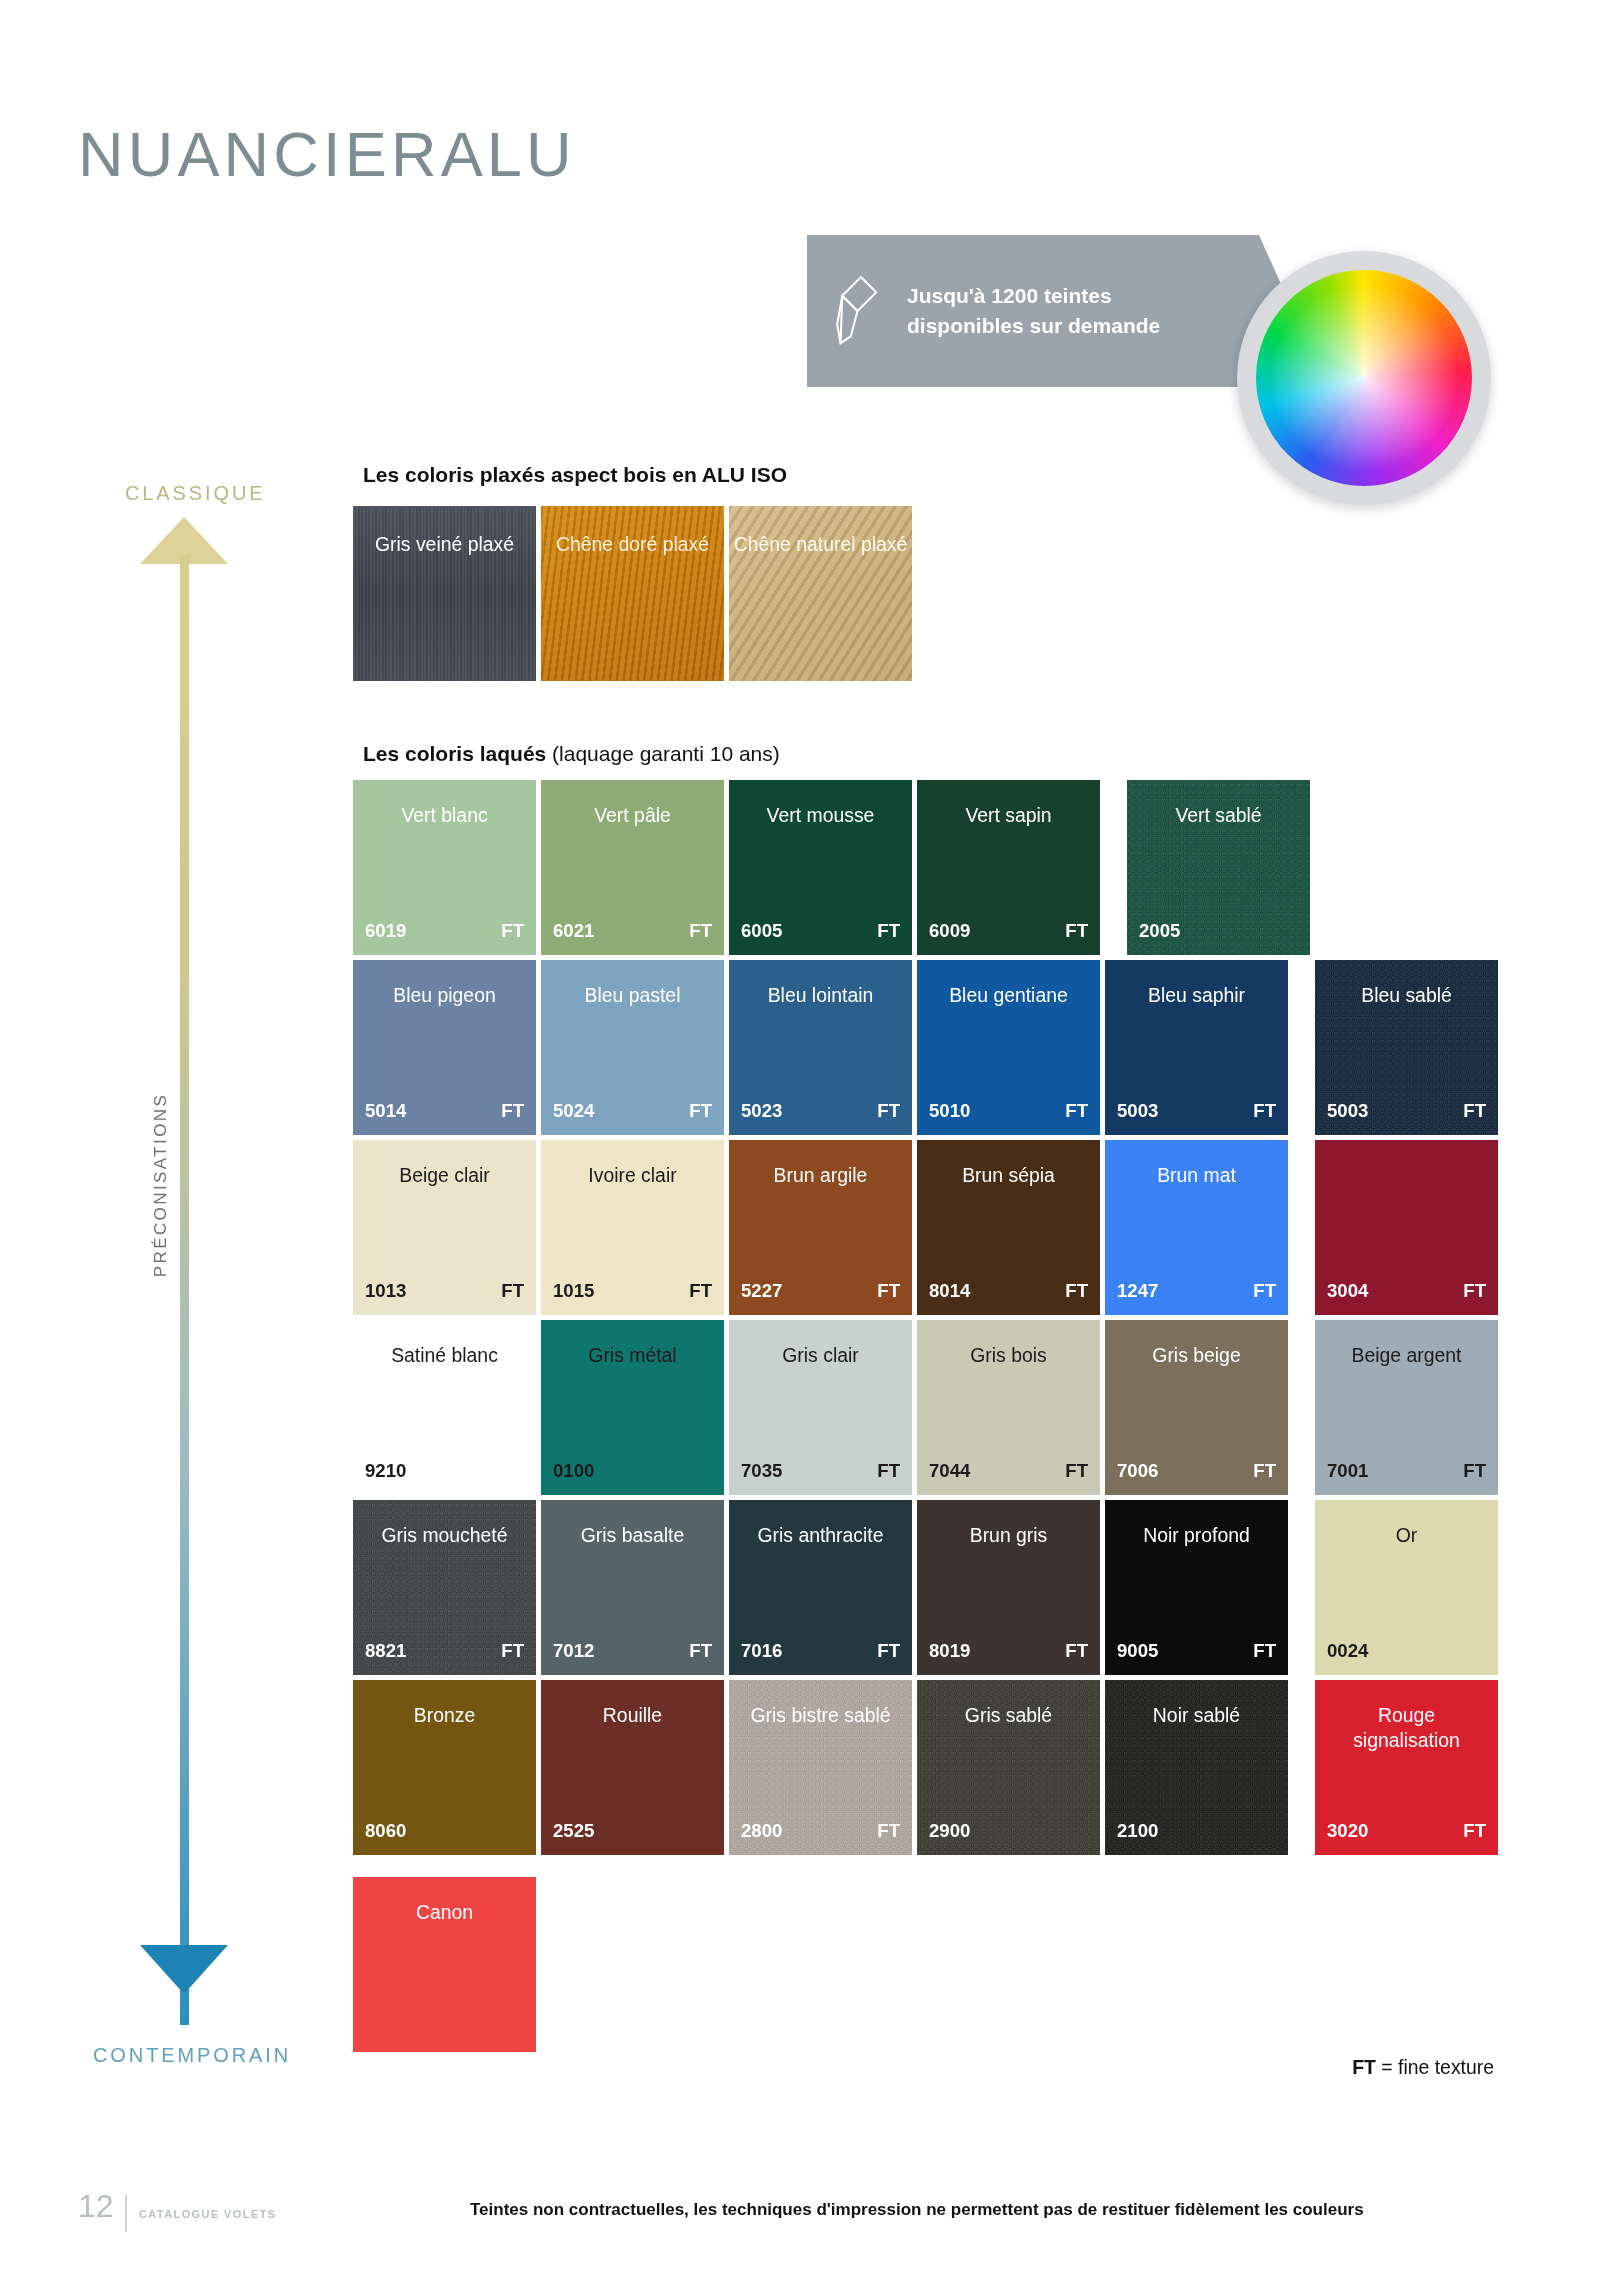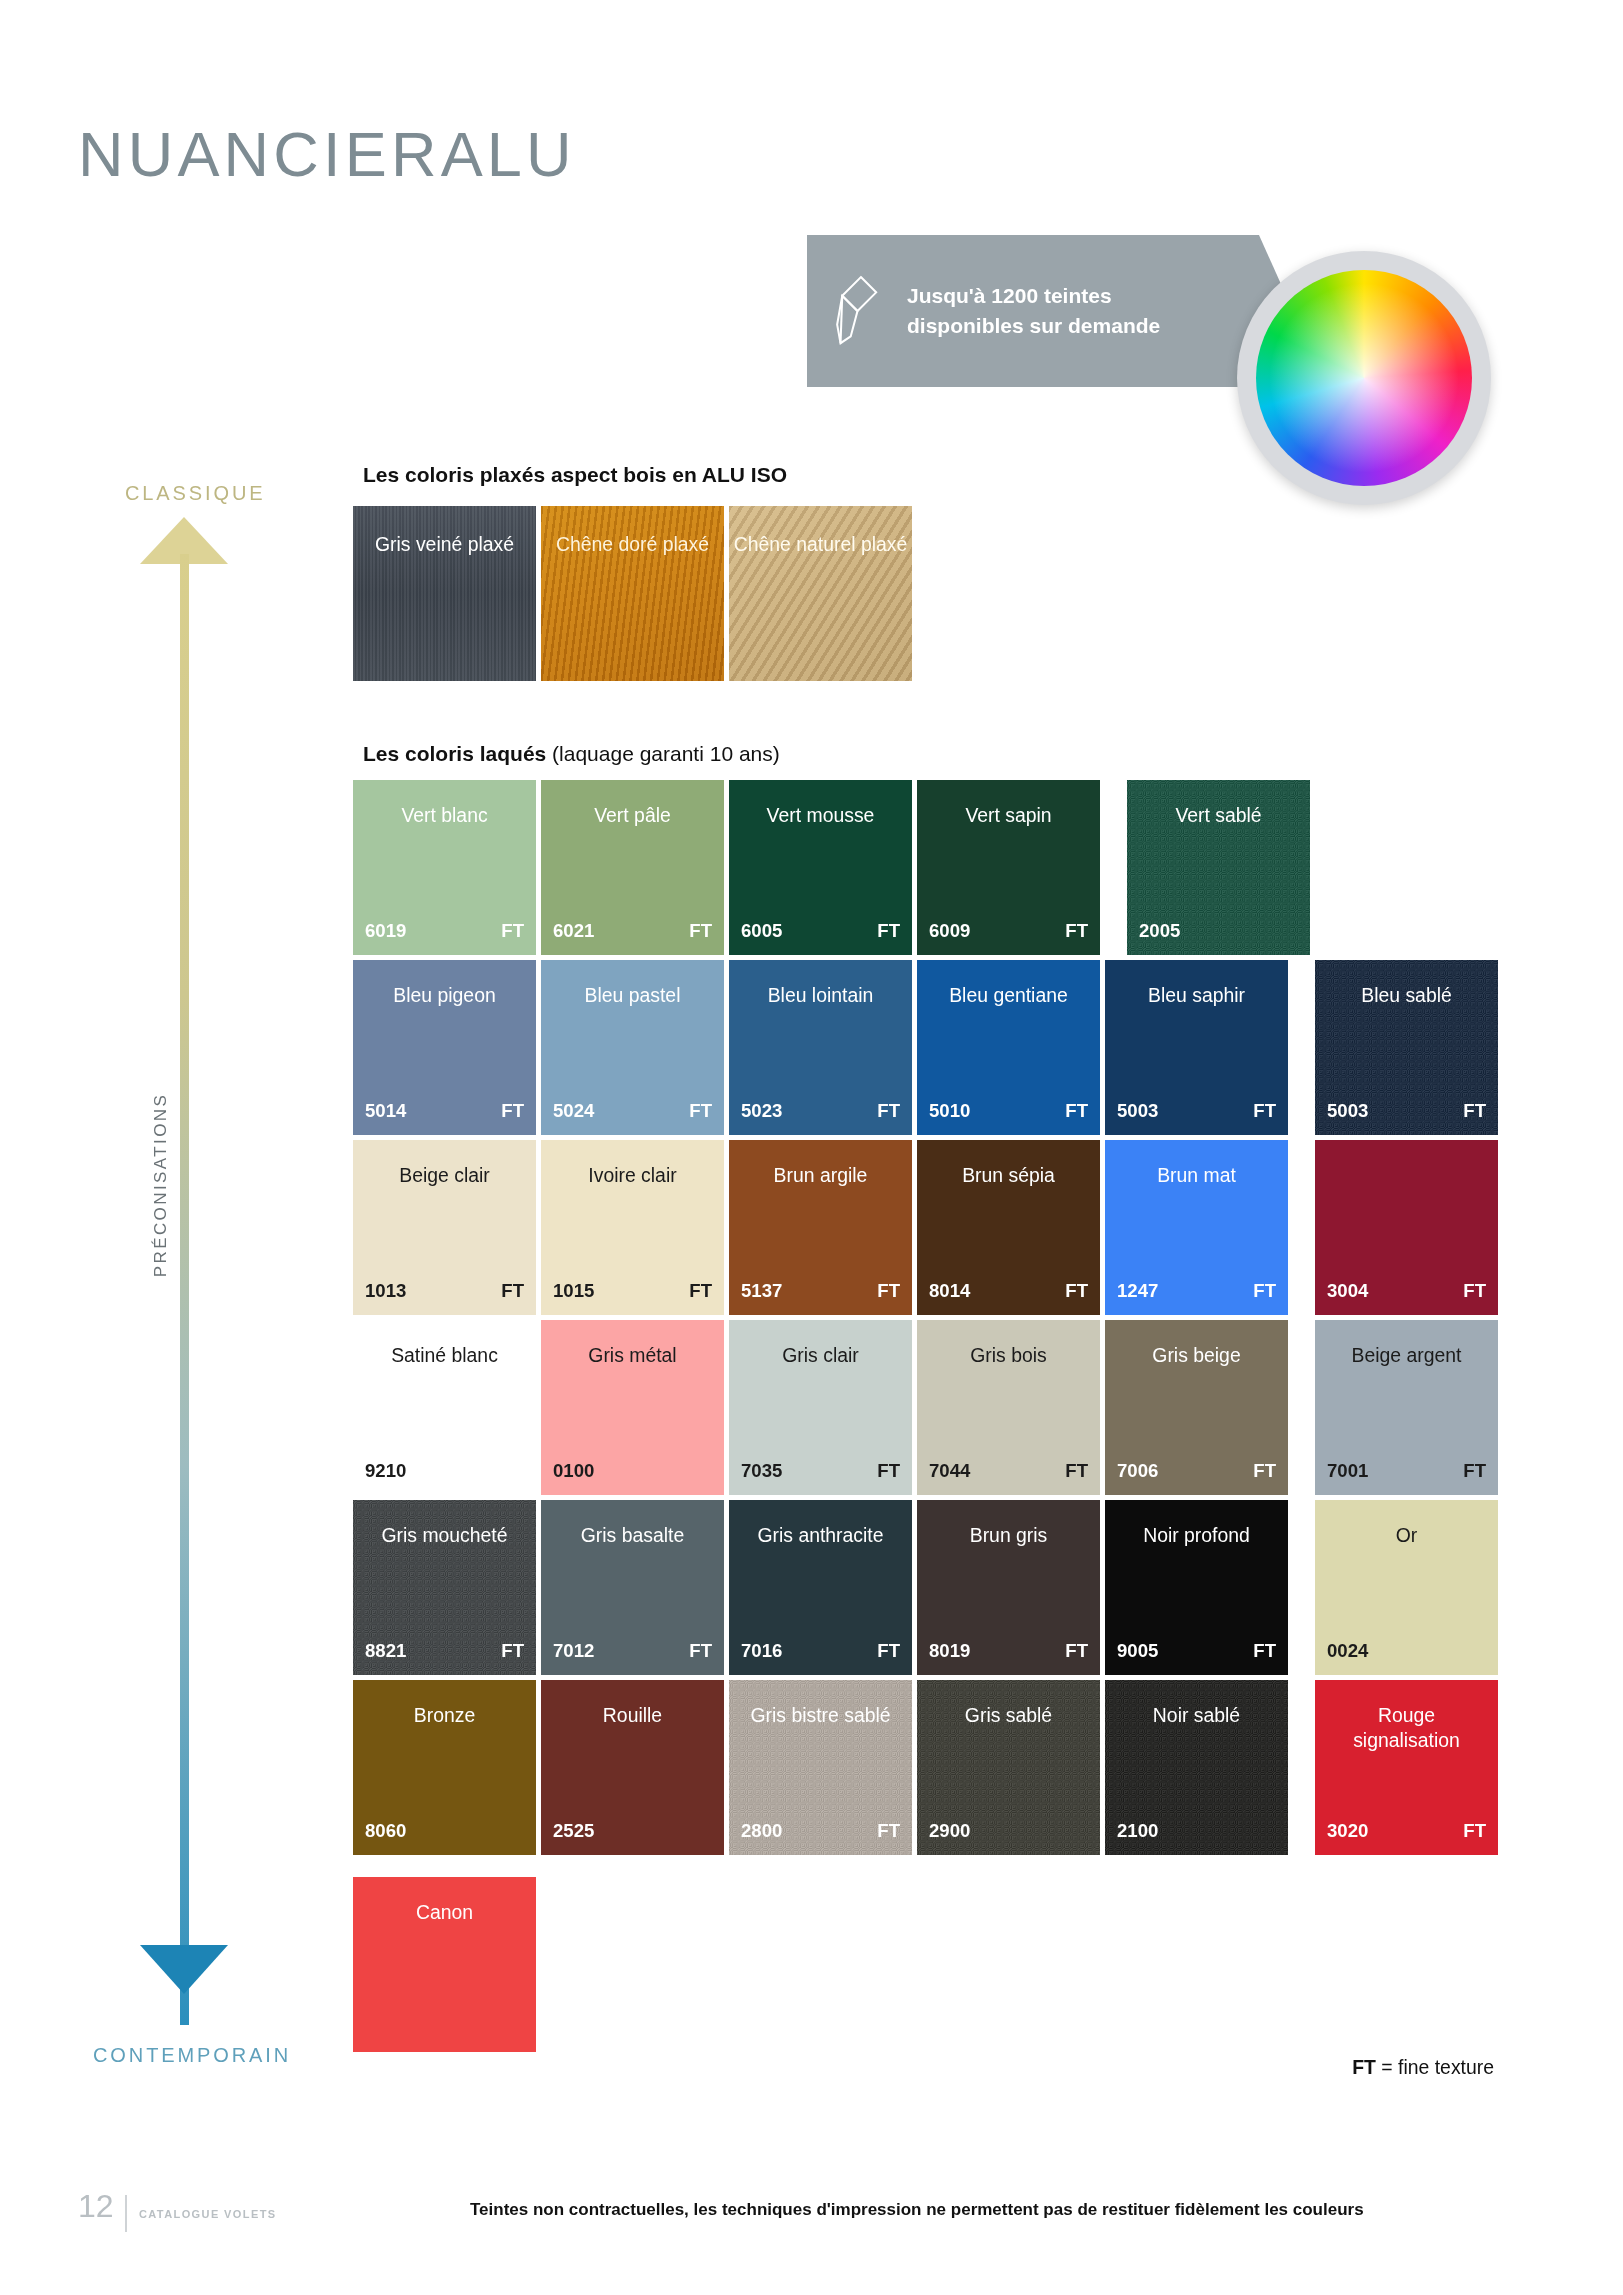--- a/index.html
+++ b/index.html
@@ -278,21 +278,21 @@
           <div class="sw-code">1013</div>
           <div class="sw-ft">FT</div>
         </div>
         <div class="sw on-light" style="background-color: rgb(238, 228, 198);">
           <div class="sw-name">Ivoire clair</div>
           <div class="sw-code">1015</div>
           <div class="sw-ft">FT</div>
         </div>
         <div class="sw on-dark" style="background-color: rgb(141, 74, 32);">
           <div class="sw-name">Brun argile</div>
-          <div class="sw-code">5137</div>
+          <div class="sw-code">5227</div>
           <div class="sw-ft">FT</div>
         </div>
         <div class="sw on-dark" style="background-color: rgb(74, 45, 22);">
           <div class="sw-name">Brun sépia</div>
           <div class="sw-code">8014</div>
           <div class="sw-ft">FT</div>
         </div>
         <div class="sw on-dark" style="background-color: #3b82f6;">
           <div class="sw-name">Brun mat</div>
           <div class="sw-code">1247</div>
@@ -301,21 +301,21 @@
         <div class="sw on-dark gap-left" style="background-color: rgb(142, 23, 48);">
           <div class="sw-code">3004</div>
           <div class="sw-ft">FT</div>
         </div>
       </div>
       <div class="grid-row">
         <div class="sw on-light white-swatch" style="background-color: rgb(255, 255, 255);">
           <div class="sw-name">Satiné blanc</div>
           <div class="sw-code">9210</div>
         </div>
-        <div class="sw on-light" style="background-color: #fca5a5;">
+        <div class="sw on-light" style="background-color: #0f766e;">
           <div class="sw-name">Gris métal</div>
           <div class="sw-code">0100</div>
         </div>
         <div class="sw on-light" style="background-color: rgb(199, 209, 205);">
           <div class="sw-name">Gris clair</div>
           <div class="sw-code">7035</div>
           <div class="sw-ft">FT</div>
         </div>
         <div class="sw on-light" style="background-color: rgb(202, 200, 183);">
           <div class="sw-name">Gris bois</div>

